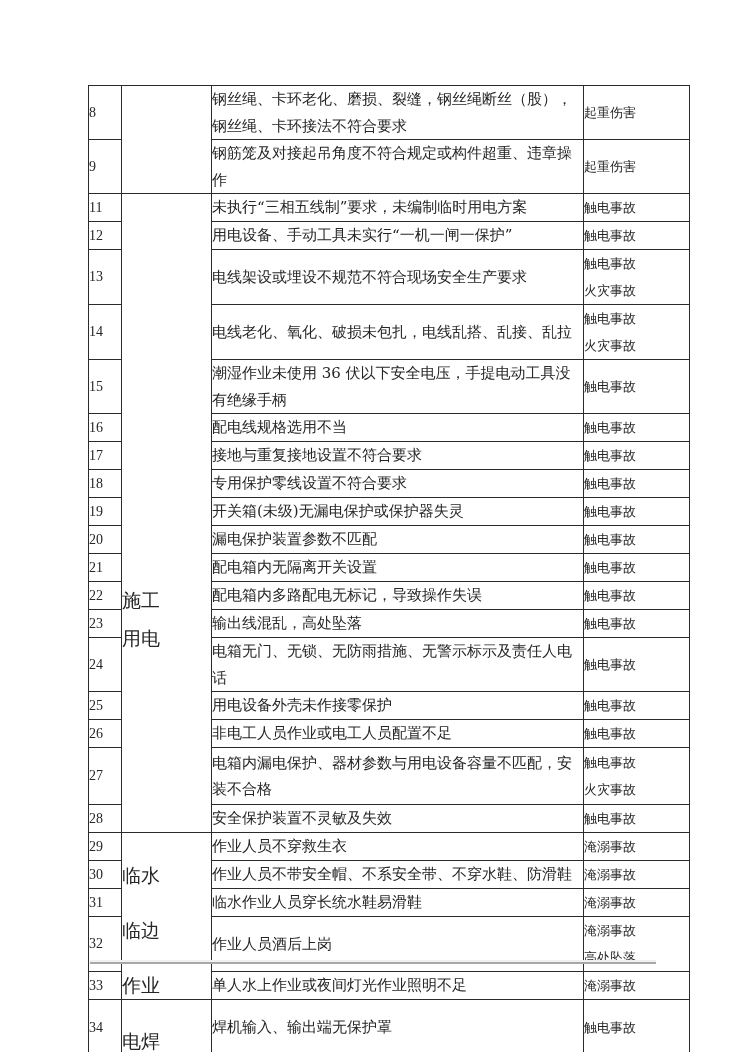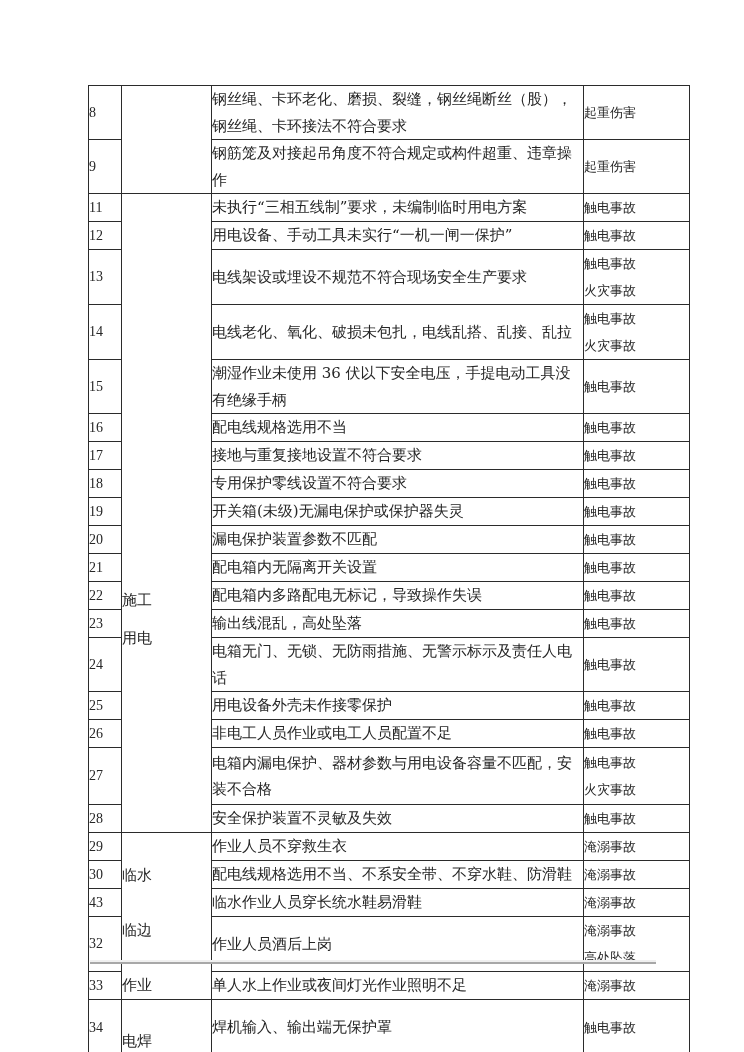--- a/index.html
+++ b/index.html
@@ -31,21 +31,21 @@
     color: #262626;
     overflow: hidden;
   }
   td.num-cell {
     font-size: 14px;
     padding-left: 5px;
     font-family: "Liberation Serif", "DejaVu Serif", serif;
   }
   td.cat-cell {
     vertical-align: top;
-    font-size: 15px;
+    font-size: 19px;
     padding-left: 9px;
   }
   td.cat-cell.cat-single {
     vertical-align: middle;
   }
   .cat-line {
     height: 27px;
     line-height: 27px;
     white-space: nowrap;
     margin-top: 28px;
@@ -244,27 +244,27 @@
             <div class="cat-line">临边</div>
             <div class="cat-line">作业</div>
           </td>
           <td class="desc-cell">作业人员不穿救生衣</td>
           <td class="type-cell">
             <div class="type-line">淹溺事故</div>
           </td>
         </tr>
         <tr style="height: 27px;">
           <td class="num-cell">30</td>
-          <td class="desc-cell">配电线规格选用不当、不系安全带、不穿水鞋、防滑鞋</td>
-          <td class="type-cell">
-            <div class="type-line">淹溺事故</div>
-          </td>
-        </tr>
-        <tr style="height: 27px;">
-          <td class="num-cell">43</td>
+          <td class="desc-cell">作业人员不带安全帽、不系安全带、不穿水鞋、防滑鞋</td>
+          <td class="type-cell">
+            <div class="type-line">淹溺事故</div>
+          </td>
+        </tr>
+        <tr style="height: 27px;">
+          <td class="num-cell">31</td>
           <td class="desc-cell">临水作业人员穿长统水鞋易滑鞋</td>
           <td class="type-cell">
             <div class="type-line">淹溺事故</div>
           </td>
         </tr>
         <tr style="height: 54px;">
           <td class="num-cell">32</td>
           <td class="desc-cell">作业人员酒后上岗</td>
           <td class="type-cell">
             <div class="type-line">淹溺事故</div>

